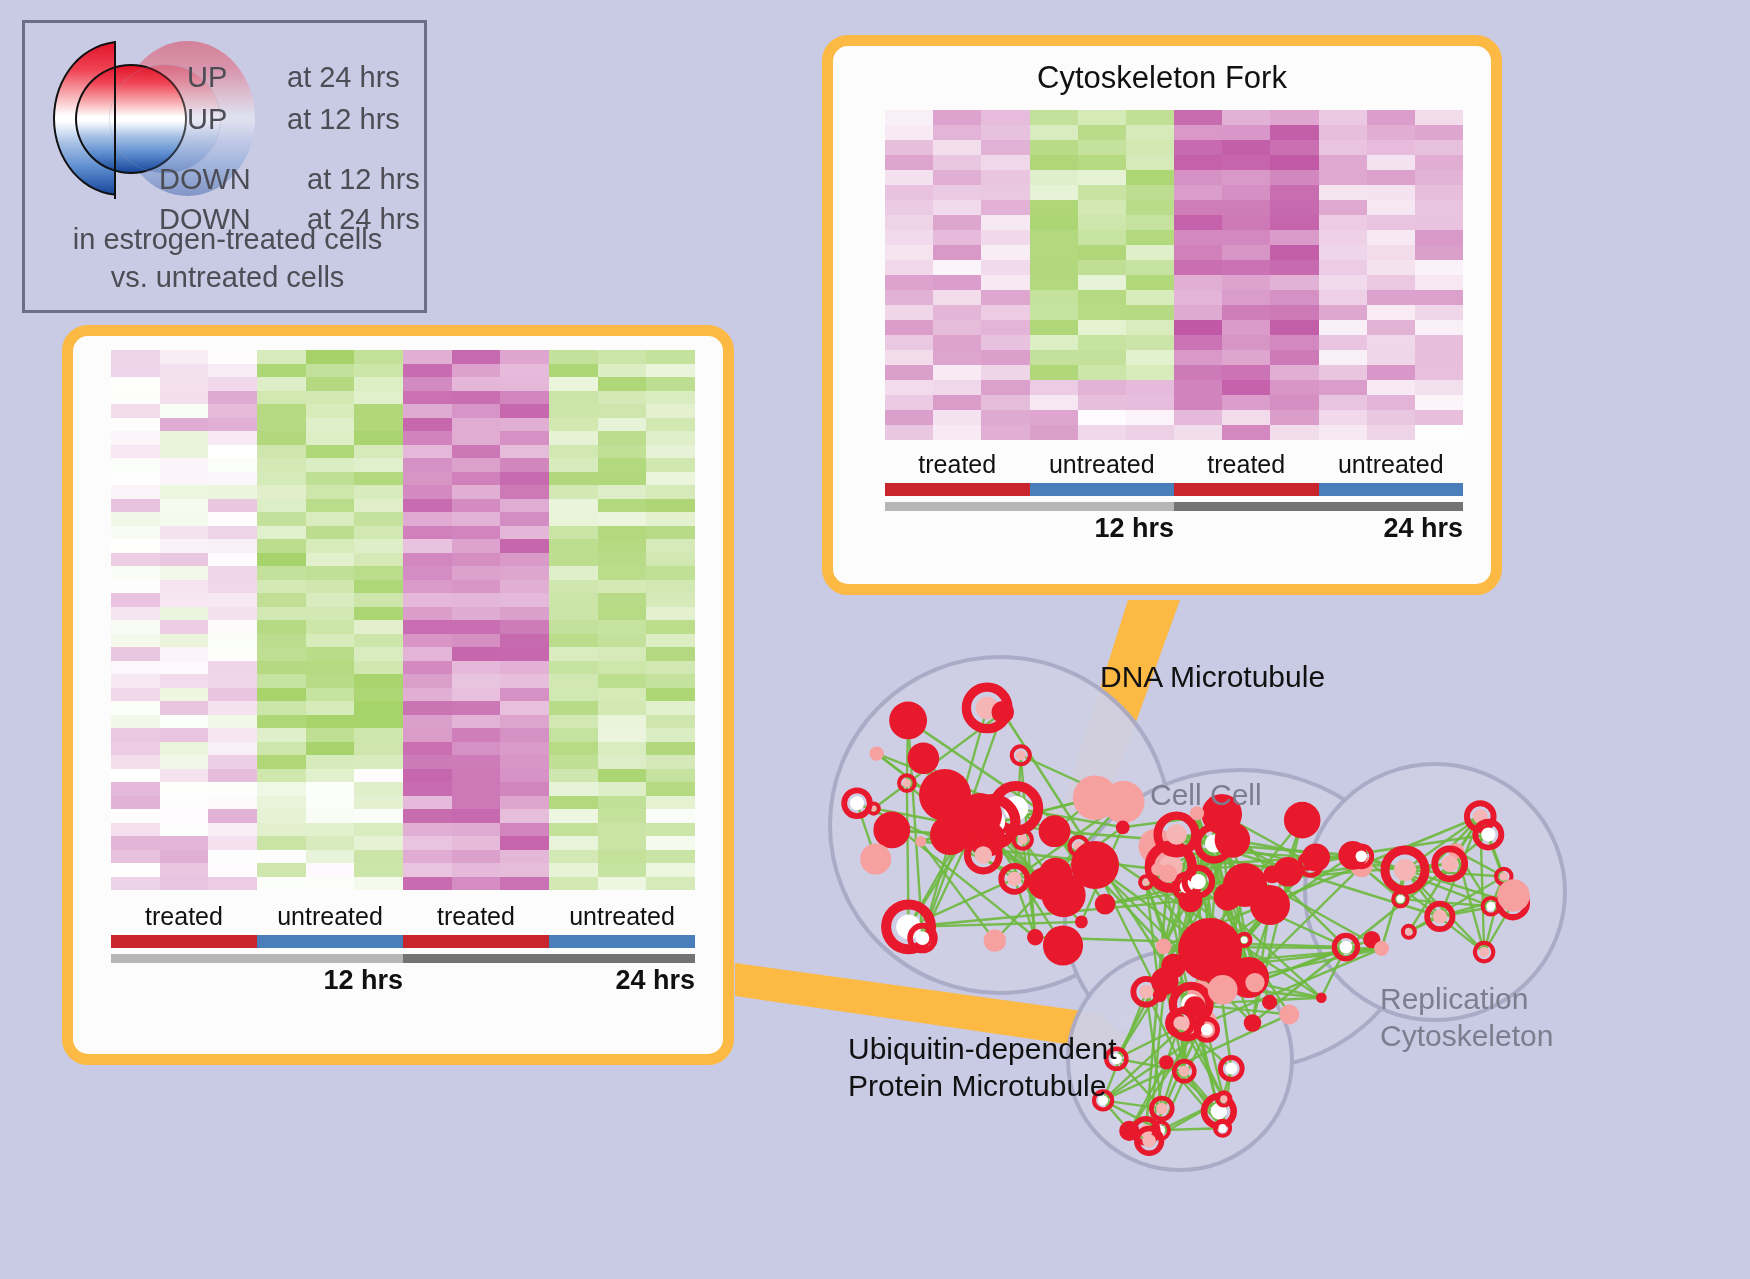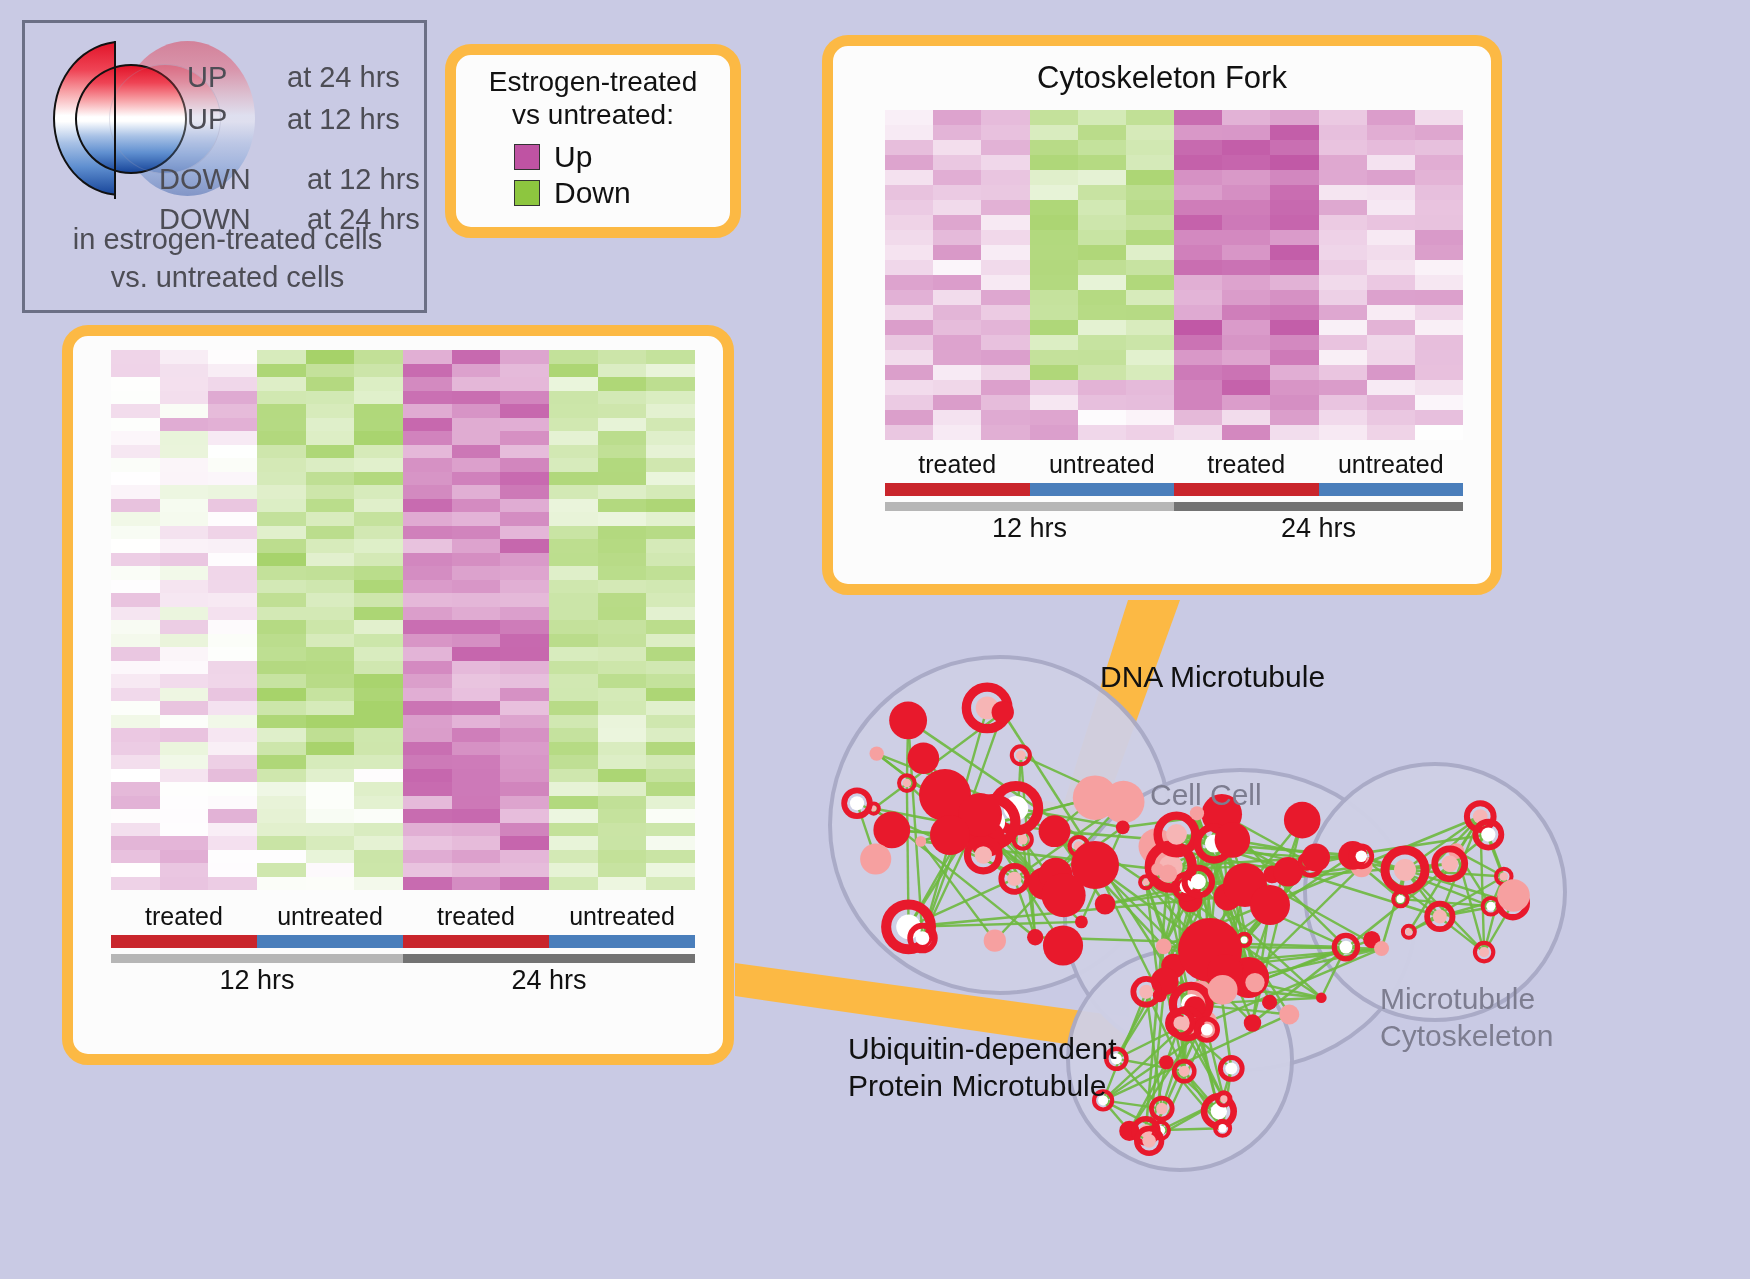--- a/index.html
+++ b/index.html
@@ -74,21 +74,21 @@
   .hm{display:grid;}
   .hm-cell{width:100%;height:100%;}
 
   .axis-labels{display:flex;font-size:25px;color:#111;}
   .axis-labels > div{flex:1;text-align:center;}
   .bar-row{display:flex;height:13px;}
   .bar-row > div{flex:1;}
   .bar-row2{display:flex;height:9px;margin-top:6px;}
   .bar-row2 > div{flex:1;}
   .time-labels{display:flex;font-size:27px;color:#111;margin-top:4px;}
-  .time-labels > div{flex:1;text-align:center;}
+  .time-labels > div{flex:1;text-align:right;font-weight:bold;}
 
   
   #network{position:absolute;left:790px;top:620px;width:960px;height:659px;}
 
   .cluster-label{position:absolute;color:#7d7d90;font-size:30px;white-space:nowrap;}
   .blk-label{position:absolute;color:#111;font-size:30px;line-height:37px;white-space:nowrap;}
 </style>
 </head>
 <body>
 
@@ -115,36 +115,20 @@
 
     <div class="key-row" style="left:134px;top:180px;">DOWN</div>
     <div class="key-label" style="left:282px;top:180px;">at 24 hrs</div>
 
     <div id="key-footer">
       <div>in estrogen-treated cells</div>
       <div>vs. untreated cells</div>
     </div>
   </div>
 
-  <div class="panel" id="legend-panel">
-    <div class="legend-head">
-      <div>Estrogen-treated</div>
-      <div>vs untreated:</div>
-    </div>
-    <div class="legend-rows">
-      <div class="legend-row">
-        <span class="legend-swatch" id="sw-up" style="background: rgb(191, 83, 163);"></span>
-        <span class="legend-text">Up</span>
-      </div>
-      <div class="legend-row">
-        <span class="legend-swatch" id="sw-down" style="background: rgb(141, 198, 63);"></span>
-        <span class="legend-text">Down</span>
-      </div>
-    </div>
-  </div>
 
   <svg class="canvas" style="pointer-events:none;">
 
     <path d="M1128,600 L1180,600 L1097,830 L1060,815 Z" fill="#fcb944"></path>
     <polygon points="1040,800 1110,812 1055,862" fill="#fcb944"></polygon>
 
     <path d="M735,963 L1148,1020 L1143,1055 L735,996 Z" fill="#fcb944"></path>
     <polygon points="1130,1000 1195,1043 1125,1078" fill="#fcb944"></polygon>
   </svg>
 
@@ -1360,21 +1344,21 @@
         <circle cx="371.81213425681966" cy="488.5846994784511" r="5.744327396154405" fill="#f6b5b5"></circle>
         <circle cx="356.23952819323716" cy="371.8276673449641" r="12.902108430862427" fill="none" stroke="#e8192c" stroke-width="5.805948793888092"></circle>
         <circle cx="356.23952819323716" cy="371.8276673449641" r="7.096159636974336" fill="#f6b5b5"></circle>
         <circle cx="390.15439913602165" cy="403.03110177278154" r="12.335624992847443" fill="none" stroke="#e8192c" stroke-width="5.551031246781349"></circle>
         <circle cx="390.15439913602165" cy="403.03110177278154" r="6.784593746066094" fill="#f6b5b5"></circle>
       </svg>
 
     <div class="cluster-label" style="left:310px;top:40px;color:#111;">DNA Microtubule</div>
     <div class="cluster-label" style="left:360px;top:158px;">Cell Cell</div>
     <div class="blk-label" style="left:590px;top:360px;color:#7d7d90;">
-      <div>Microtubule</div>
+      <div>Replication</div>
 
       <div>Cytoskeleton</div>
     </div>
     <div class="blk-label" style="left:58px;top:410px;">
       <div>Ubiquitin-dependent</div>
       <div>Protein Microtubule</div>
     </div>
   </div>
 
 </div>

